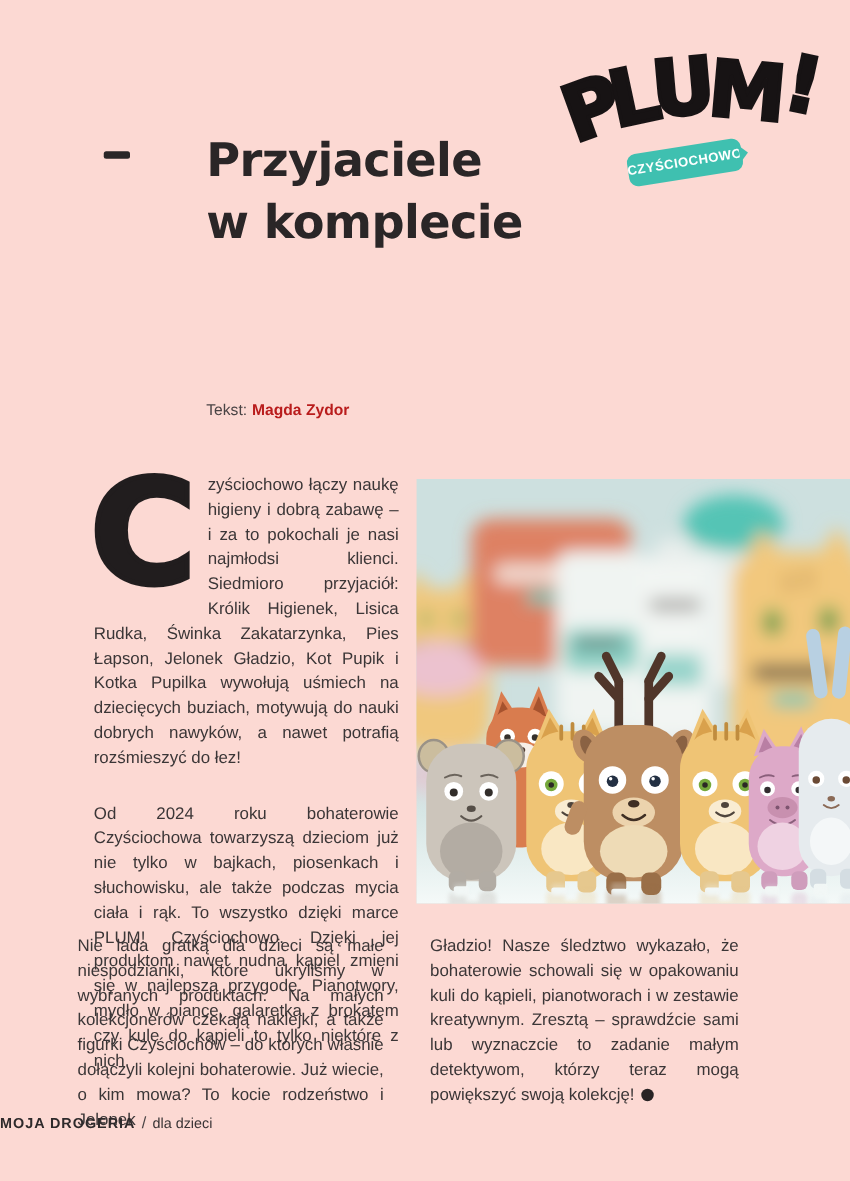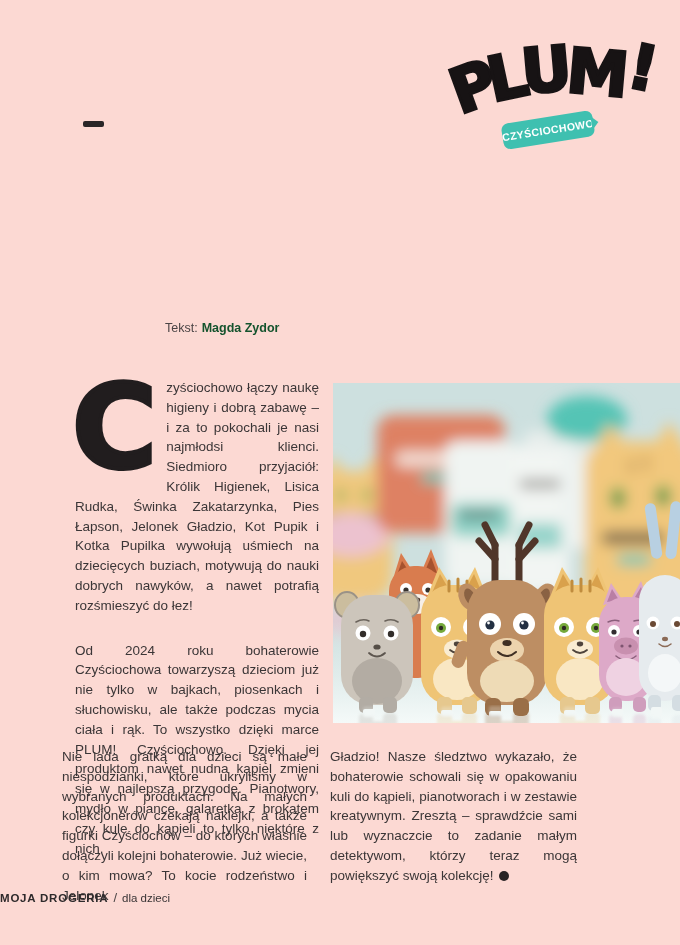--- a/index.html
+++ b/index.html
@@ -49,28 +49,28 @@
     color:#2a2627;font-weight:bold;
   }
   h1 span{display:block;}
   
   .intro{
     position:absolute;left:165px;top:229px;width:398px;margin:0;
     font-size:17px;line-height:27px;color:#453f40;
   }
   
   .byline{position:absolute;left:165px;top:321px;margin:0;font-size:12.5px;color:#4a4445;}
-  .byline .author{font-weight:bold;margin-left:4px;color:#14532d;}
+  .byline .author{font-weight:bold;margin-left:4px;color:#b91c1c;}
   
   .col{position:absolute;font-size:13.5px;line-height:19.8px;text-align:justify;color:#3b3637;}
   .col p{margin:0;}
   .col-a{left:75px;top:378px;width:244px;}
   .col-a .p2{margin-top:25px;}
   .col-b{left:62px;top:747px;width:245px;}
-  .col-c{left:330px;top:747px;width:247px;}
+  .col-c{left:344px;top:747px;width:247px;}
   .dropcap{
     float:left;
     font-family:"DejaVu Sans",sans-serif;font-weight:bold;
     font-size:116px;line-height:92px;height:97px;
     margin:3px 9px 0 -3px;
     color:#211d1e;-webkit-text-stroke:4px #211d1e;
   }
   .endmark{
     display:inline-block;width:10px;height:10px;border-radius:50%;
     background:radial-gradient(circle at 35% 35%, #7a7073 1.5px, #29२428 2px, #282324 100%);
@@ -96,20 +96,24 @@
     <span class="l l0">P</span>
     <span class="l l1">L</span>
     <span class="l l2">U</span>
     <span class="l l3">M</span>
     <span class="l l4">!</span>
   </div>
   <div class="badge">
     <span>CZYŚCIOCHOWO</span>
   </div>
 
+  <h1>
+    <span>Przyjaciele</span>
+    <span>w komplecie</span>
+  </h1>
 
 
   <p class="byline">
     <span>Tekst:</span><span class="author">Magda Zydor</span>
   </p>
 
   <div class="col col-a">
     <p class="p1"><span class="dropcap">C</span><span>zyściochowo łączy naukę higieny i dobrą zabawę – i za to pokochali je nasi najmłodsi klienci. Siedmioro przyjaciół: Królik Higienek, Lisica Rudka, Świnka Zakatarzynka, Pies Łapson, Jelonek Gładzio, Kot Pupik i Kotka Pupilka wywołują uśmiech na dziecięcych buziach, motywują do nauki dobrych nawyków, a nawet potrafią rozśmieszyć do łez!</span></p>
     <p class="p2">Od 2024 roku bohaterowie Czyściochowa towarzyszą dzieciom już nie tylko w bajkach, piosenkach i słuchowisku, ale także podczas mycia ciała i rąk. To wszystko dzięki marce PLUM! Czyściochowo. Dzięki jej produktom nawet nudna kąpiel zmieni się w najlepszą przygodę. Pianotwory, mydło w piance, galaretka z brokatem czy kule do kąpieli to tylko niektóre z nich.</p>
   </div>

